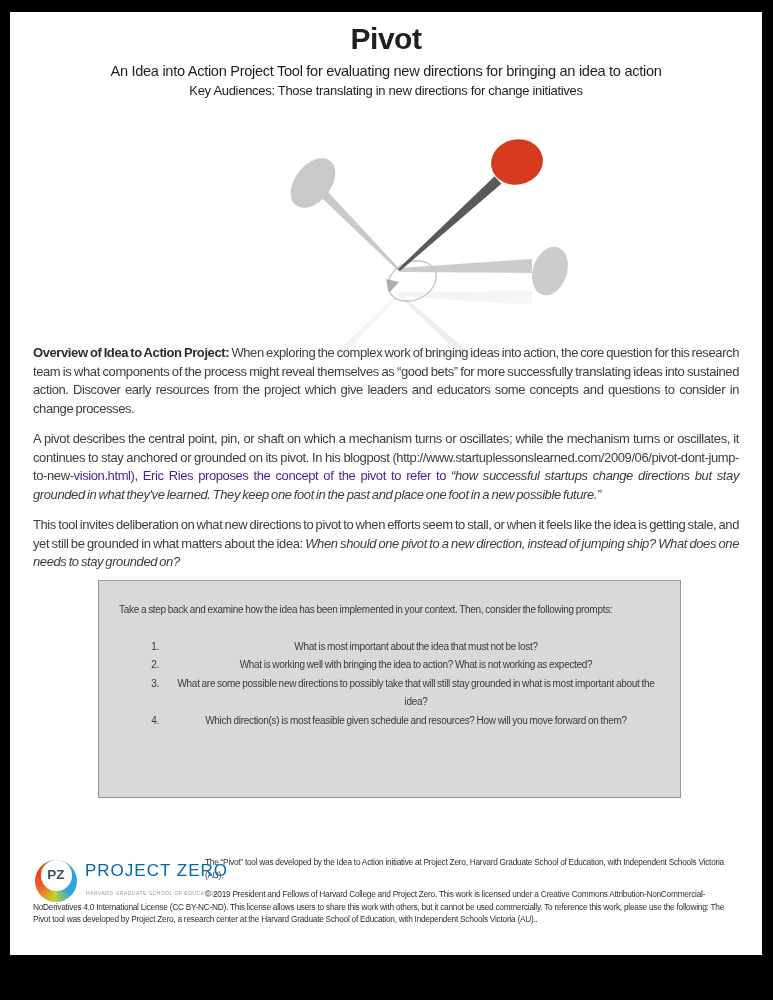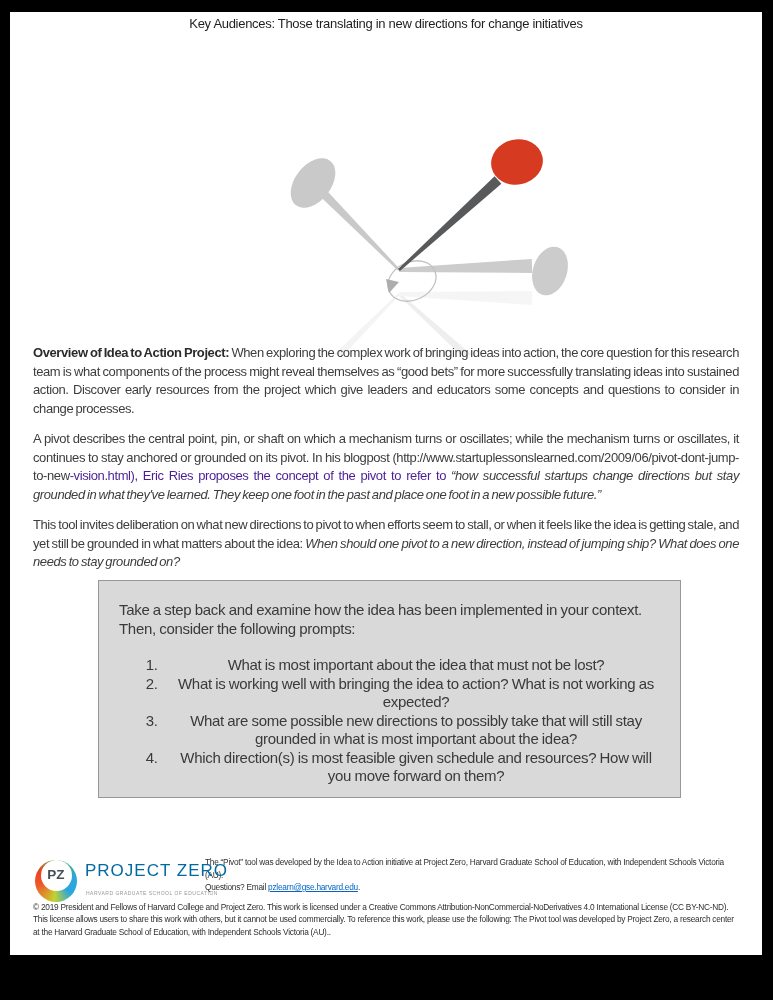--- a/index.html
+++ b/index.html
@@ -35,21 +35,21 @@
   }
   .body-text p{margin:0 6px 12px 0;}
   .seg-bold{font-weight:700;color:#2b2b2b;}
   .seg-gray{color:#4c1d95;}
   .seg-italic{font-style:italic;}
   
   .prompt-box{
     position:absolute;left:88px;top:568px;width:583px;height:218px;
     background:#d9d9d9;border:1px solid #979797;box-sizing:border-box;
     padding:20px 16px 0 20px;
-    font-size:15px;line-height:18.5px;color:#3a3a3a;
+    font-size:10px;line-height:18.5px;color:#3a3a3a;
     letter-spacing:-0.3px;word-spacing:-0.5px;
   }
   .prompt-intro{margin:0 0 18px 0;max-width:540px;}
   .prompt-box ol{margin:0;padding:0 0 0 42px;text-align:center;}
   .prompt-box li{padding-left:7px;margin:0;}
   
   .footer{
     position:absolute;left:23px;top:844px;width:708px;
     font-size:8.3px;line-height:12.5px;color:#2f2f2f;
     letter-spacing:-0.25px;
@@ -77,20 +77,22 @@
   .credit{margin:0;}
   .credit .line{display:block;}
   .email-link{color:#0563c1;text-decoration:underline;}
   .license{margin:7px 0 0 0;}
 </style>
 </head>
 <body>
 
 <div class="page">
 
+  <div class="doc-title">Pivot</div>
+  <div class="doc-subtitle">An Idea into Action Project Tool for evaluating new directions for bringing an idea to action</div>
   <div class="doc-keyaud">Key Audiences: Those translating in new directions for change initiatives</div>
 
   <div class="figure-wrap">
     <svg width="340" height="225" viewBox="0 0 340 225" xmlns="http://www.w3.org/2000/svg">
 
       <g opacity="0.14" transform="translate(0,304) scale(1,-1)">
         <polygon points="137.9,139.2 136.1,140.8 54.8,63.2 61.2,56.8" fill="#b9b9b9"></polygon>
         <polygon points="137.9,141.0 136.1,139.0 232.6,46.3 239.4,53.7" fill="#8b8b8b"></polygon>
         <polygon points="137.1,142 136.9,138 269.8,129 270.2,143" fill="#bcbcbc"></polygon>
       </g>
@@ -128,18 +130,17 @@
   <div class="footer">
     <div class="pz-logo">
       <div class="pz-ring">
         <div class="pz-ring-inner">PZ</div>
       </div>
       <div class="pz-name">PROJECT ZERO</div>
       <div class="pz-tagline">HARVARD GRADUATE SCHOOL OF EDUCATION</div>
     </div>
     <p class="credit">
       <span class="line">The “Pivot” tool was developed by the Idea to Action initiative at Project Zero, Harvard Graduate School of Education, with Independent Schools Victoria (AU).</span>
-      <span class="line"><span>Questions?  Email </span><a href="#" class="email-link">pzlearn@gse.harvard.edu</a><span>.</span></span>
     </p>
     <p class="license">© 2019 President and Fellows of Harvard College and Project Zero. This work is licensed under a Creative Commons Attribution-NonCommercial-NoDerivatives 4.0 International License (CC BY-NC-ND). This license allows users to share this work with others, but it cannot be used commercially. To reference this work, please use the following: The Pivot tool was developed by Project Zero, a research center at the Harvard Graduate School of Education, with Independent Schools Victoria (AU)..</p>
   </div>
 
 </div>
 
 </body></html>

